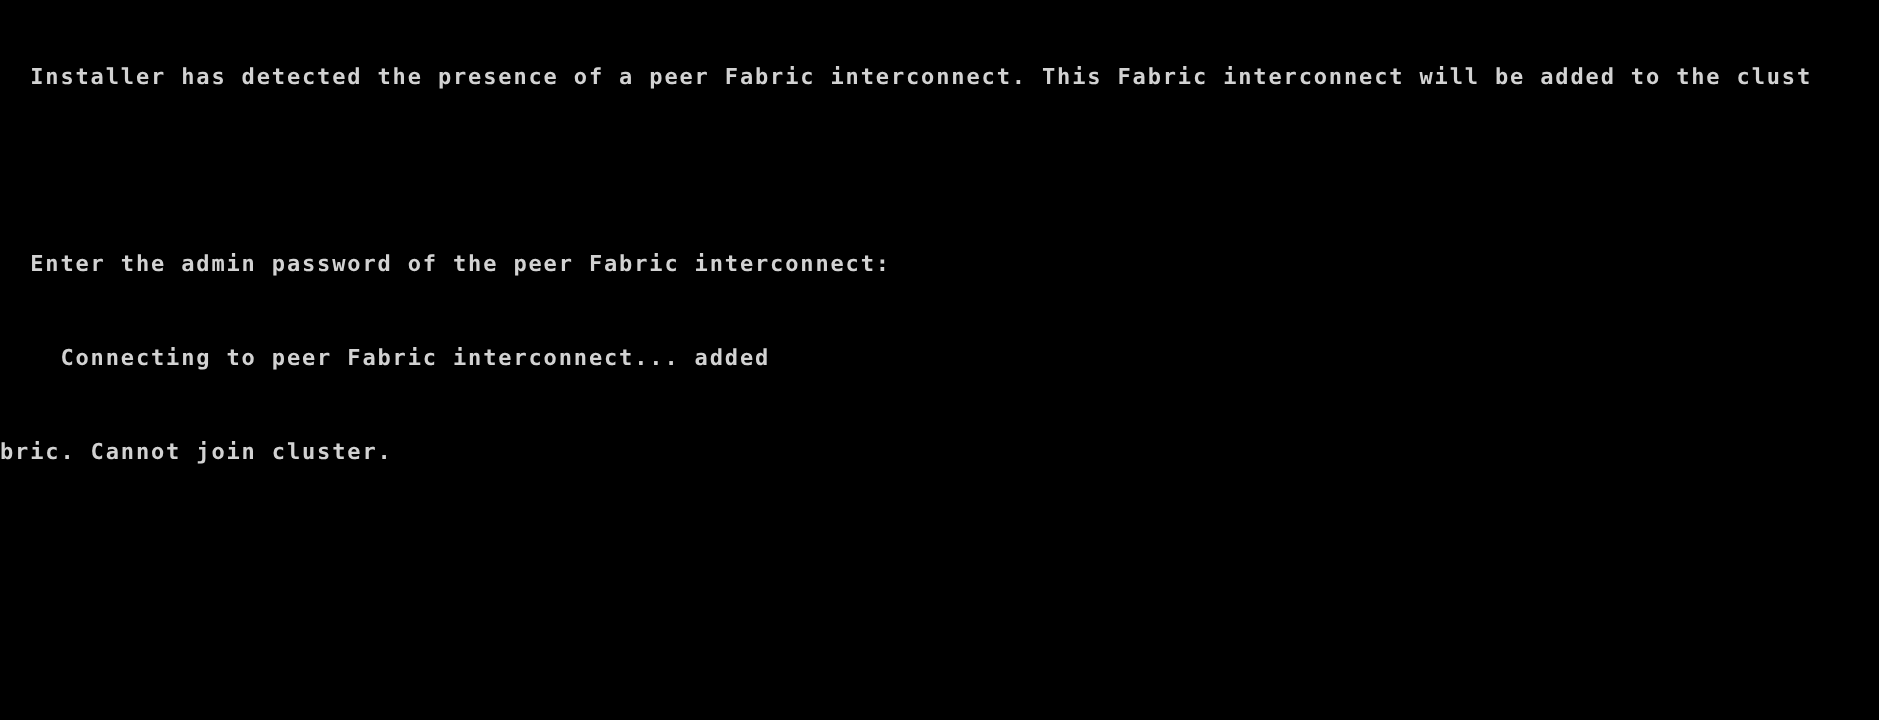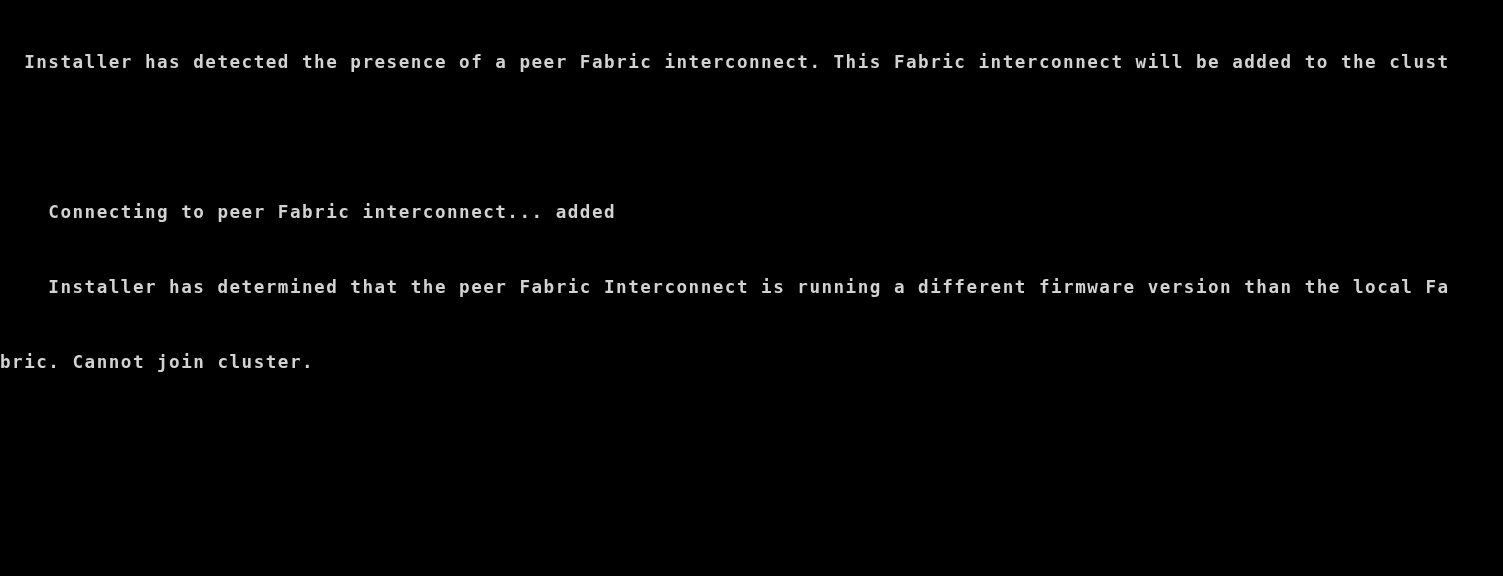--- a/index.html
+++ b/index.html
@@ -44,22 +44,22 @@
     color: #d2d2d2;
   }
 </style>
 </head>
 <body>
 
 <div id="terminal" style="letter-spacing: 1.488px;">
   <div id="screen">
     <span class="trow">  Installer has detected the presence of a peer Fabric interconnect. This Fabric interconnect will be added to the clust</span>
     <span class="trow"></span>
+    <span class="trow">  Enter the admin password of the peer Fabric interconnect:</span>
     <span class="trow">    Connecting to peer Fabric interconnect... added</span>
-    <span class="trow">    Installer has determined that the peer Fabric Interconnect is running a different firmware version than the local Fa</span>
     <span class="trow">bric. Cannot join cluster.</span>
     
     
     
     
     
     
     
     
     

